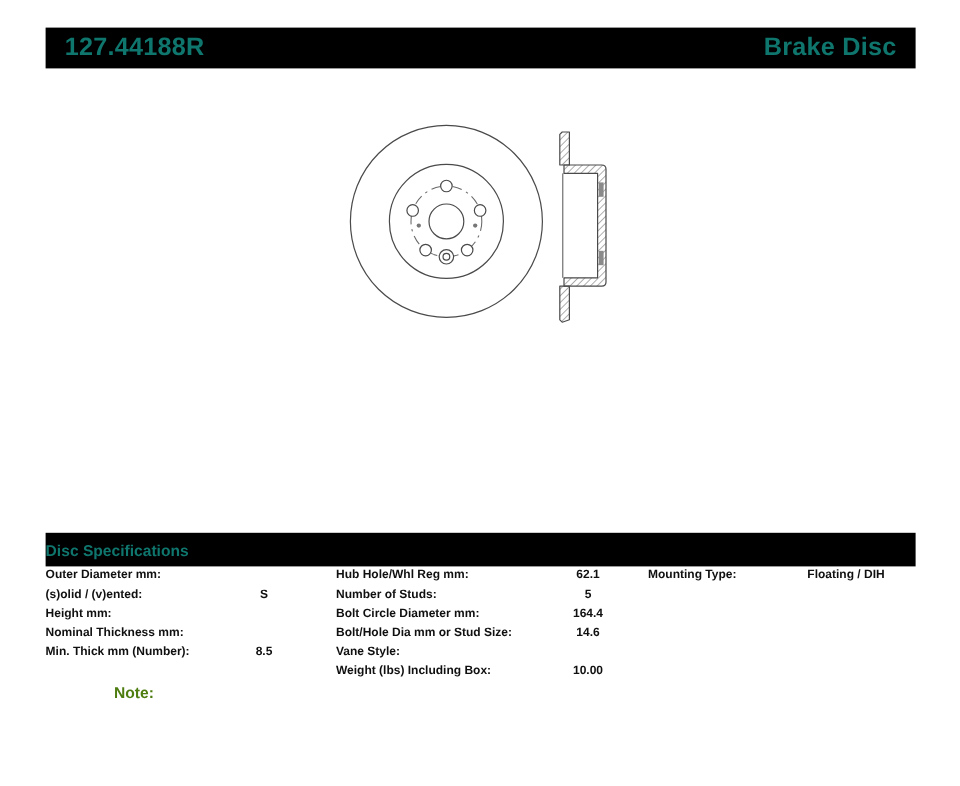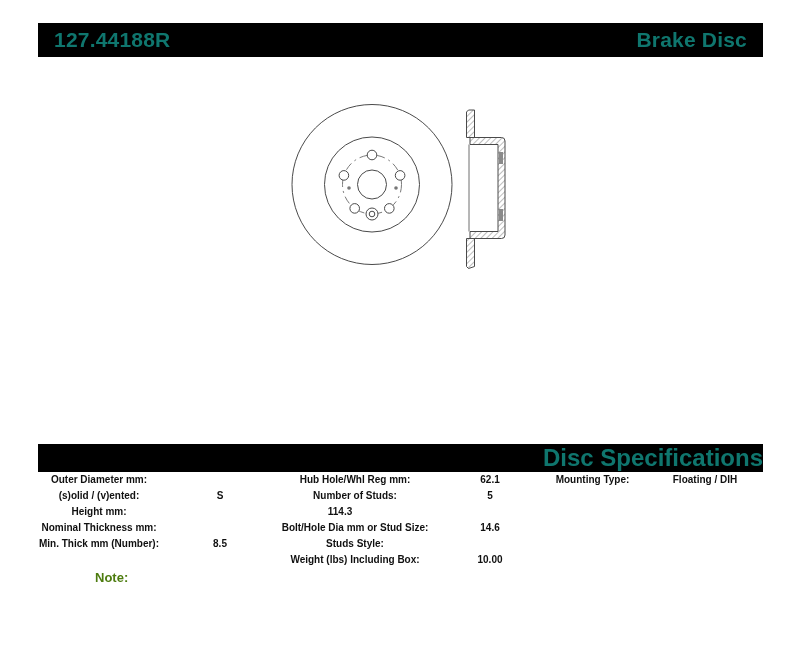--- a/index.html
+++ b/index.html
@@ -11,29 +11,29 @@
     position:absolute;background:#000;color:#0f766e;font-weight:bold;
     display:flex;align-items:center;
   }
   #header-bar{
     left:38px;top:23px;width:725px;height:34px;
     justify-content:space-between;padding:0 16px;box-sizing:border-box;
     font-size:21px;letter-spacing:0.2px;
   }
   #spec-bar{
     left:38px;top:444px;width:725px;height:28px;
-    justify-content:flex-end;font-size:24px;
+    justify-content:flex-start;font-size:13px;
   }
   #drawing{position:absolute;left:0;top:0;}
   .col{
     position:absolute;top:472px;font-size:10px;font-weight:bold;
     line-height:16px;color:#101010;
   }
   .row{display:flex;}
-  .lbl{text-align:center;white-space:nowrap;display:inline-block;}
+  .lbl{text-align:left;white-space:nowrap;display:inline-block;}
   .val{text-align:center;padding-left:5px;white-space:nowrap;display:inline-block;width:110px;}
   #col-left{left:38px;}   #col-left  .lbl{width:122px;}
   #col-mid{left:280px;}   #col-mid   .lbl{width:150px;}
   #col-right{left:540px;} #col-right .lbl{width:105px;}
   #note{
     position:absolute;left:95px;top:570px;font-size:13px;font-weight:bold;color:#4d7c0f;
   }
 </style>
 </head>
 <body>
@@ -116,28 +116,29 @@
 <div class="col" id="col-mid">
   <div class="row">
     <span class="lbl">Hub Hole/Whl Reg mm:</span>
     <span class="val">62.1</span>
   </div>
   <div class="row">
     <span class="lbl">Number of Studs:</span>
     <span class="val">5</span>
   </div>
   <div class="row">
-    <span class="val">114.3</span>
+    <span class="lbl">Bolt Circle Diameter mm:</span>
+    <span class="val">164.4</span>
   </div>
   <div class="row">
     <span class="lbl">Bolt/Hole Dia mm or Stud Size:</span>
     <span class="val">14.6</span>
   </div>
   <div class="row">
-    <span class="lbl">Studs Style:</span>
+    <span class="lbl">Vane Style:</span>
     <span class="val"></span>
   </div>
   <div class="row">
     <span class="lbl">Weight (lbs) Including Box:</span>
     <span class="val">10.00</span>
   </div>
 </div>
 
 <div class="col" id="col-right">
   <div class="row">

